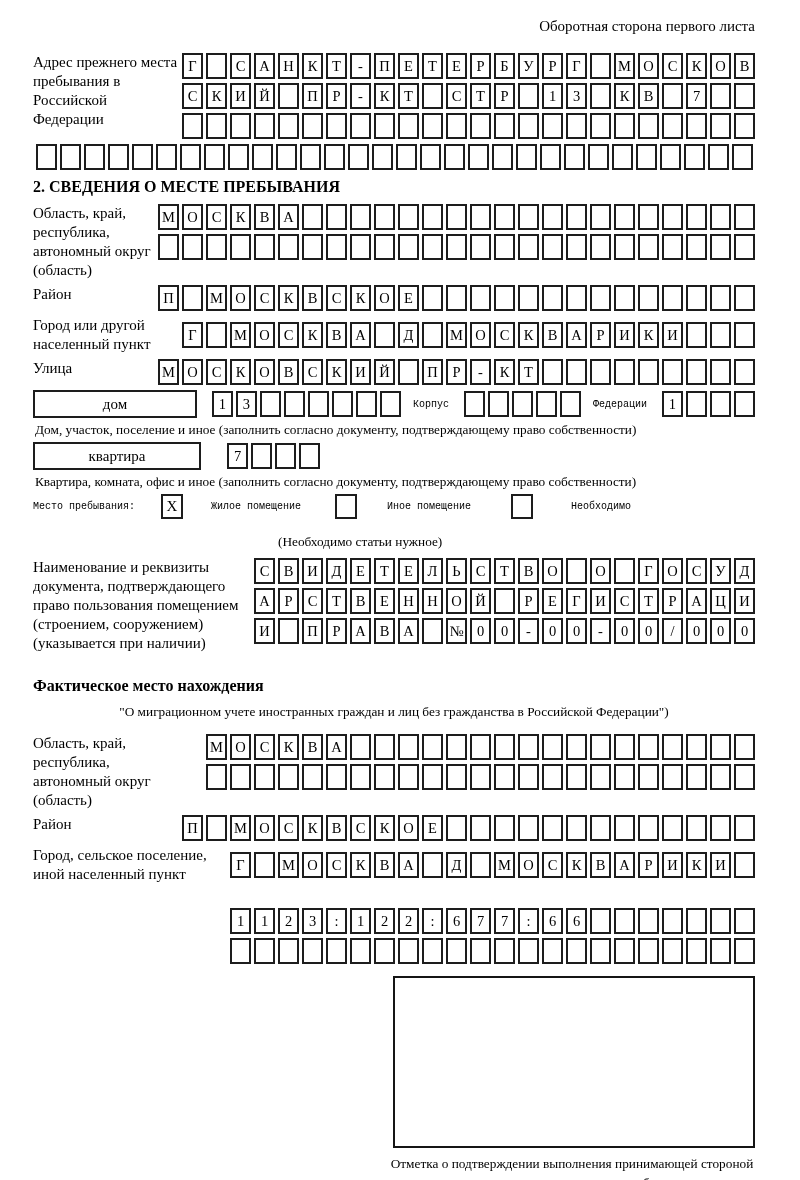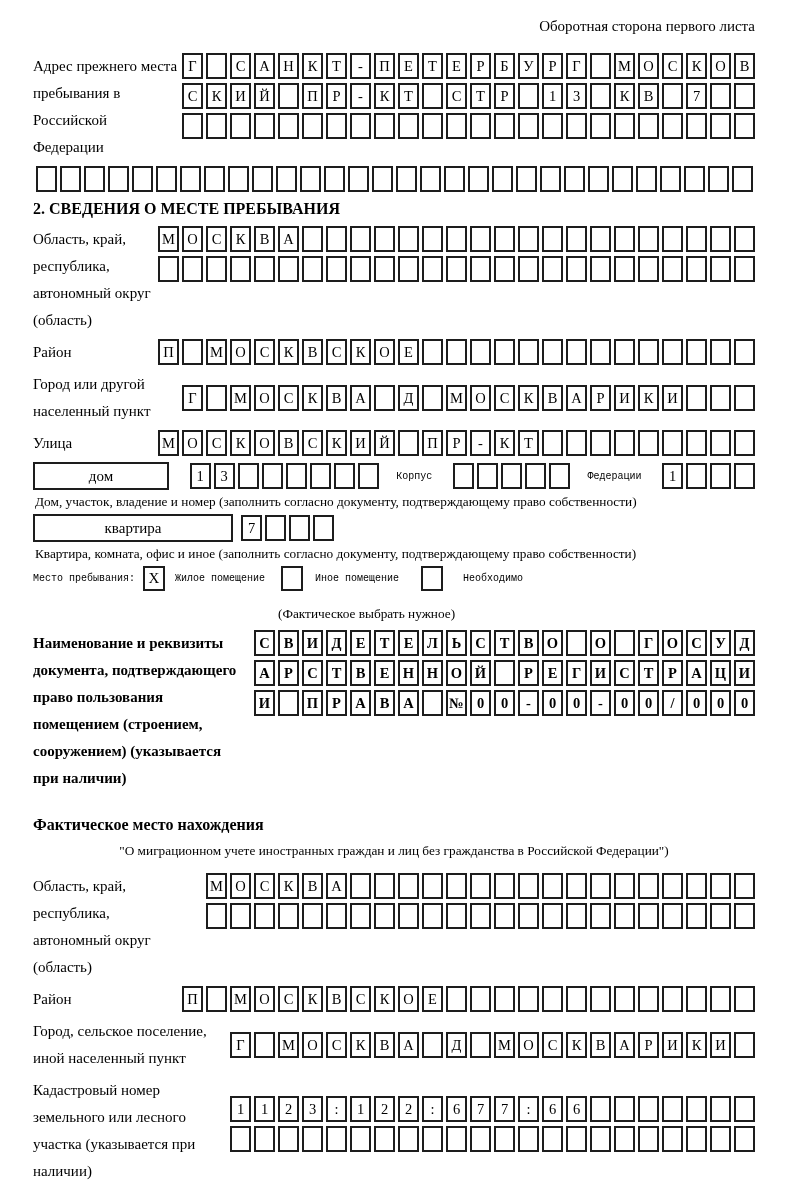--- a/index.html
+++ b/index.html
@@ -1,40 +1,40 @@
 <!DOCTYPE html>
 <html><head>
 <meta charset="utf-8">
 <style>
   html,body{margin:0;padding:0;background:#fff;}
   body{width:800px;height:1180px;color:#000;font-family:"Liberation Serif","DejaVu Serif",serif;overflow:hidden;}
   .sheet{box-sizing:border-box;width:800px;padding:18px 45px 0 33px;}
   .page-title{text-align:right;font-size:15px;margin-bottom:18px;}
   .row{display:flex;align-items:flex-start;margin-bottom:5px;}
-  .row-c{align-items:center;}
-  .lbl{font-size:15px;line-height:27px;}
+  .row-c{align-items:center;gap:18px;}
+  .lbl{font-size:15px;line-height:19px;}
   .push{margin-left:auto;}
   .boxes{display:flex;}
   .bg .boxes{margin-bottom:4px;}
   .bg .boxes:last-child{margin-bottom:0;}
   .cbox{box-sizing:border-box;flex:0 0 21px;width:21px;height:26px;border:2px solid #1d1d1d;margin-left:3px;
         display:inline-flex;align-items:center;justify-content:center;font-size:14.5px;line-height:1;}
   .note{font-size:13.3px;line-height:17px;}
   .center{text-align:center;}
   .bold-title{font-size:16px;font-weight:bold;text-align:left;margin:8px 0 8px 0;}
   .widebox{box-sizing:border-box;height:28px;border:2px solid #1d1d1d;display:flex;align-items:center;justify-content:center;font-size:15px;}
   .inline-lbl{font-size:10px;white-space:nowrap;font-family:Liberation Mono, monospace;}
   .chk{box-sizing:border-box;width:22px;height:25px;border:2px solid #1d1d1d;display:inline-flex;align-items:center;justify-content:center;font-size:15px;}
   .house-row{justify-content:space-between;align-items:center;margin-top:2px;margin-bottom:3px;}
   .stamp-wrap{margin-left:auto;width:366px;margin-top:12px;}
   .stamp{box-sizing:border-box;width:362px;height:172px;border:2px solid #151515;margin-left:4px;}
   .stamp-note{font-size:13.3px;line-height:19px;text-align:center;margin-top:6px;}
   .left-note{margin:0 0 4px 2px;}
   .sel-note{font-size:13.3px;margin:2px 0 8px 245px;}
-  .doc-row{margin-bottom:14px;font-weight:bold;}
+  .doc-row{margin-bottom:14px;}
 </style>
 </head>
 <body>
 
 <div class="sheet">
 
   <div class="page-title">Оборотная сторона первого листа</div>
 
   <div class="row">
     <div class="lbl" style="width:150px">Адрес прежнего места пребывания в Российской Федерации</div>
@@ -302,21 +302,21 @@
         <span class="cbox"></span>
         <span class="cbox"></span>
         <span class="cbox"></span>
         <span class="cbox"></span>
         <span class="cbox"></span>
         <span class="cbox"></span>
       </div>
   </div>
 
   <div class="row house-row">
-    <div class="widebox" style="width:136px">дом</div>
+    <div class="widebox" style="width:164px">дом</div>
     <div class="boxes">
         <span class="cbox">1</span>
         <span class="cbox">3</span>
         <span class="cbox"></span>
         <span class="cbox"></span>
         <span class="cbox"></span>
         <span class="cbox"></span>
         <span class="cbox"></span>
         <span class="cbox"></span>
       </div>
@@ -329,43 +329,43 @@
         <span class="cbox"></span>
       </div>
     <span class="inline-lbl">Федерации</span>
     <div class="boxes">
         <span class="cbox">1</span>
         <span class="cbox"></span>
         <span class="cbox"></span>
         <span class="cbox"></span>
       </div>
   </div>
-  <div class="note left-note">Дом, участок, владение и номер (заполнить согласно документу, подтверждающему право собственности)</div>
+  <div class="note left-note">Дом, участок, поселение и иное (заполнить согласно документу, подтверждающему право собственности)</div>
 
   <div class="row row-c" style="margin-bottom:3px">
-    <div class="widebox" style="width:200px">квартира</div>
+    <div class="widebox" style="width:168px">квартира</div>
     <div class="boxes" style="margin-left:5px">
         <span class="cbox">7</span>
         <span class="cbox"></span>
         <span class="cbox"></span>
         <span class="cbox"></span>
       </div>
   </div>
   <div class="note left-note">Квартира, комната, офис и иное (заполнить согласно документу, подтверждающему право собственности)</div>
 
   <div class="row row-c" style="margin-bottom:15px">
     <span class="inline-lbl">Место пребывания:</span>
     <span class="chk" style="margin-left:8px">X</span>
     <span class="inline-lbl" style="margin-left:10px">Жилое помещение</span>
     <span class="chk" style="margin-left:16px"></span>
     <span class="inline-lbl" style="margin-left:12px">Иное помещение</span>
     <span class="chk" style="margin-left:22px"></span>
     <span class="inline-lbl" style="margin-left:20px">Необходимо</span>
   </div>
-  <div class="sel-note">(Фактическое выбрать нужное)</div>
+  <div class="sel-note">(Необходимо статьи нужное)</div>
 
   <div class="row doc-row">
     <div class="lbl" style="width:212px">Наименование и реквизиты документа, подтверждающего право пользования помещением (строением, сооружением) (указывается при наличии)</div>
     <div class="push bg">
       <div class="boxes">
           <span class="cbox">С</span>
           <span class="cbox">В</span>
           <span class="cbox">И</span>
           <span class="cbox">Д</span>
           <span class="cbox">Е</span>
@@ -546,21 +546,20 @@
         <span class="cbox">А</span>
         <span class="cbox">Р</span>
         <span class="cbox">И</span>
         <span class="cbox">К</span>
         <span class="cbox">И</span>
         <span class="cbox"></span>
       </div>
   </div>
 
   <div class="row" style="margin-top:4px">
-    <div class="lbl" style="width:180px">Кадастровый номер земельного или лесного участка (указывается при наличии)</div>
     <div class="push bg" style="margin-top:19px">
       <div class="boxes">
           <span class="cbox">1</span>
           <span class="cbox">1</span>
           <span class="cbox">2</span>
           <span class="cbox">3</span>
           <span class="cbox">:</span>
           <span class="cbox">1</span>
           <span class="cbox">2</span>
           <span class="cbox">2</span>

